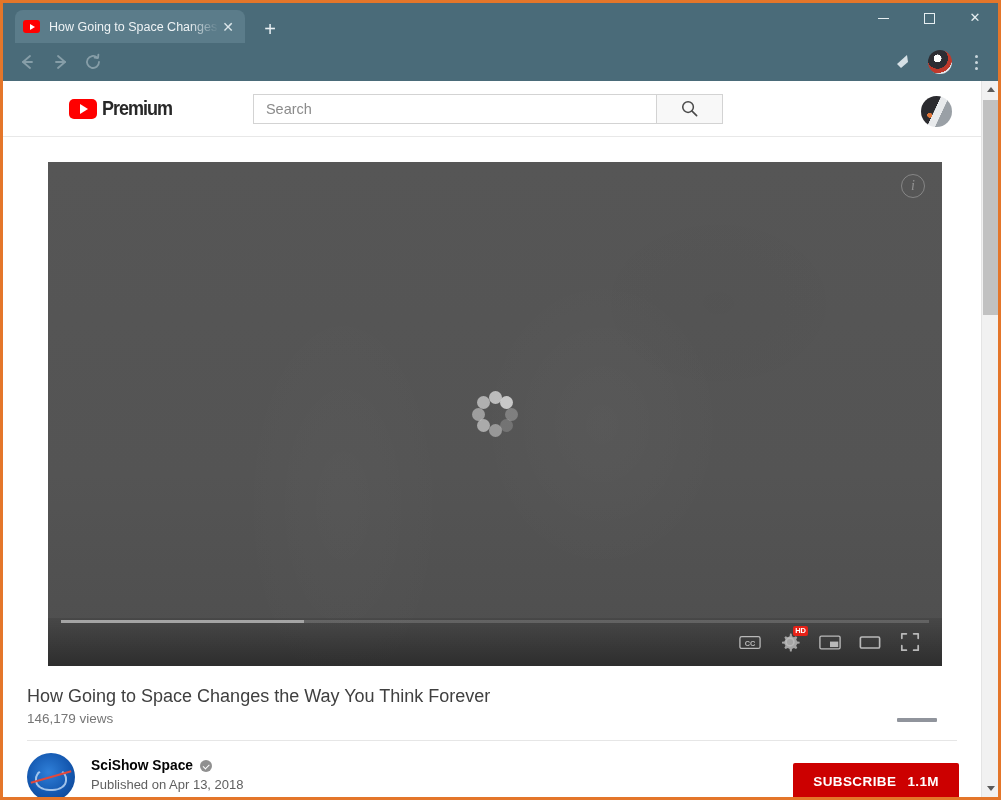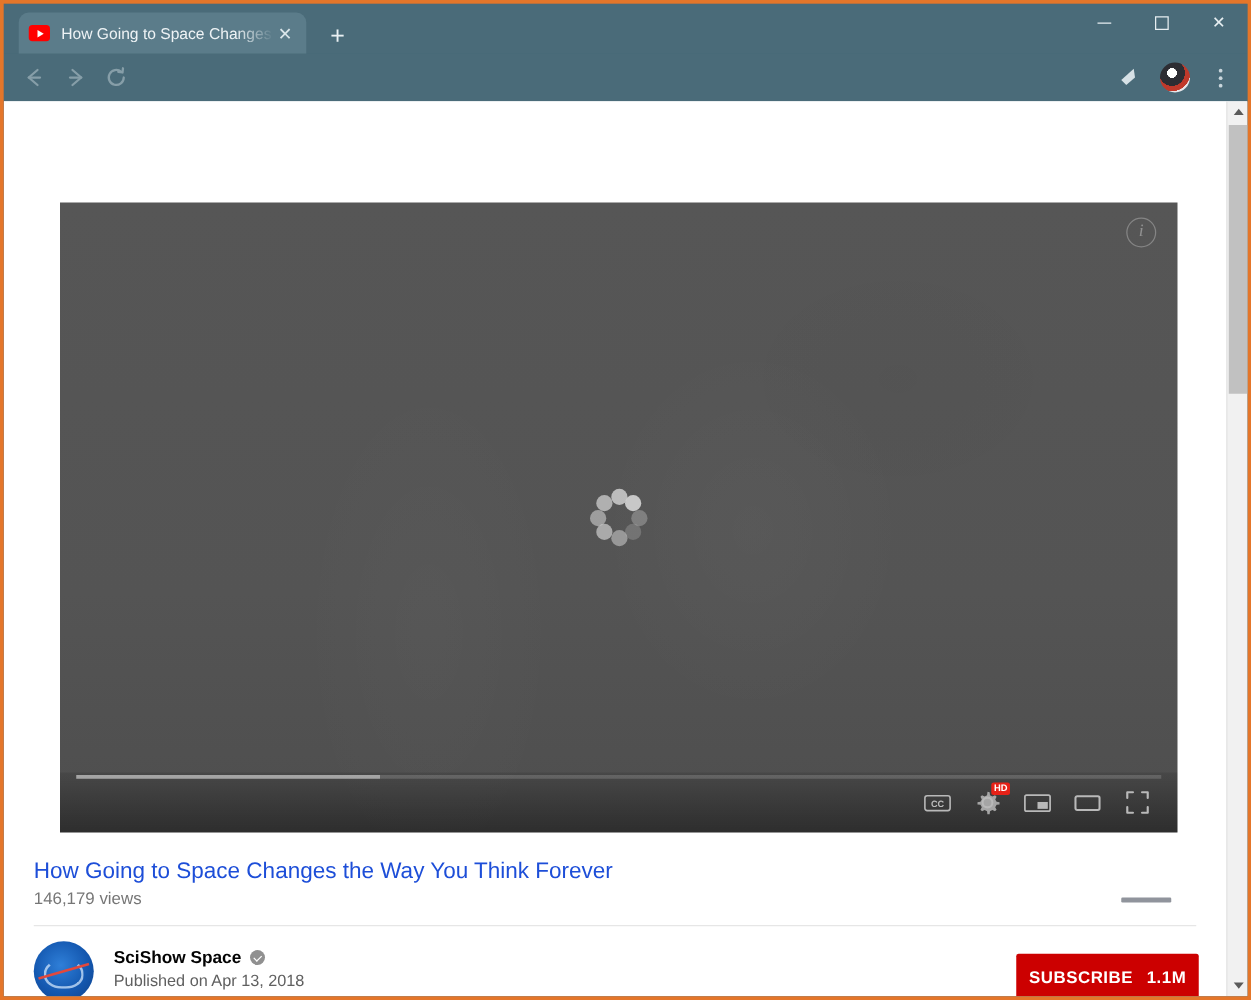--- a/index.html
+++ b/index.html
@@ -200,21 +200,21 @@
   .cbtn { width: 24px; height: 22px; display: flex; align-items: center; justify-content: center; }
   #time { color: #b6b6b6; font-size: 12.5px; margin-left: 5px; letter-spacing: .2px; }
   .hd-badge {
     position: absolute; top: -5px; right: -6px;
     background: #e62117; color: #fff; font-size: 7.5px; font-weight: bold;
     padding: 1px 2px; border-radius: 2px; line-height: 8px;
   }
 
   
   #vtitle {
-    position: absolute; left: 24px; top: 605px; font-size: 18px; color: #1d4ed8; font-weight: 400;
+    position: absolute; left: 24px; top: 605px; font-size: 18px; color: #404040; font-weight: 400;
   }
   #vviews {
     position: absolute; left: 24px; top: 630px; font-size: 13.5px; color: #767676;
   }
   #meta-actions { position: absolute; right: 44px; top: 637px; }
   #like-bar { width: 40px; height: 4px; background: #90949c; border-radius: 1px; }
   #meta-divider {
     position: absolute; left: 24px; right: 24px; top: 659px; height: 1px; background: #e6e6e6;
   }
 
@@ -244,21 +244,21 @@
   }
   #ch-verified::after {
     content: ""; position: absolute; left: 3px; top: 4px; width: 5px; height: 2.5px;
     border-left: 1.6px solid #fff; border-bottom: 1.6px solid #fff;
     transform: rotate(-45deg);
   }
   #ch-pub { font-size: 13px; color: #606060; margin-top: 4px; }
   #subscribe {
     position: absolute; right: 22px; top: 682px;
     background: #cc0000; color: #fff;
-    height: 36px; padding: 0 10px;
+    height: 36px; padding: 0 20px;
     display: flex; align-items: center; gap: 11px;
     font-size: 13.5px; font-weight: bold; letter-spacing: .4px;
     border: none; border-radius: 2px;
   }
   #subscribe .count { font-weight: bold; }
 
   
   #scrollbar {
     position: absolute; right: 0; top: 0; bottom: 0; width: 17px;
     background: #f1f1f1; border-left: 1px solid #e4e4e4;
@@ -331,20 +331,38 @@
     <div class="tbicon" id="menu-icon">
       <i></i>
         <i></i>
         <i></i>
     </div>
   </div>
 
   <div id="viewport">
     <div id="page">
 
+      <div id="yt-header">
+        <div id="yt-logo">
+          <span class="play"></span>
+          <span class="word">Premium</span>
+        </div>
+        <div id="yt-search-wrap">
+          <div id="yt-search">
+            <span class="txt">Search</span>
+          </div>
+          <div id="yt-search-btn">
+            <svg viewBox="0 0 20 20" width="19" height="19">
+                <circle cx="8.5" cy="8.5" r="5.6" fill="none" stroke="#4a4a4a" stroke-width="1.6"></circle>
+                <path d="M12.7 12.7 L17.5 17.5" stroke="#4a4a4a" stroke-width="1.7" stroke-linecap="round"></path>
+              </svg>
+          </div>
+        </div>
+        <div id="yt-avatar"></div>
+      </div>
 
       <div id="player">
         <div id="player-info">i</div>
         <div id="spinner">
           <i style="left:16.5px; top:0px;   opacity:.85;"></i>
           <i style="left:28px;   top:4.5px; opacity:.95;"></i>
           <i style="left:33px;   top:16.5px;opacity:.35;"></i>
           <i style="left:28px;   top:28px;  opacity:.25;"></i>
           <i style="left:16.5px; top:33px;  opacity:.55;"></i>
           <i style="left:5px;    top:28px;  opacity:.70;"></i>

